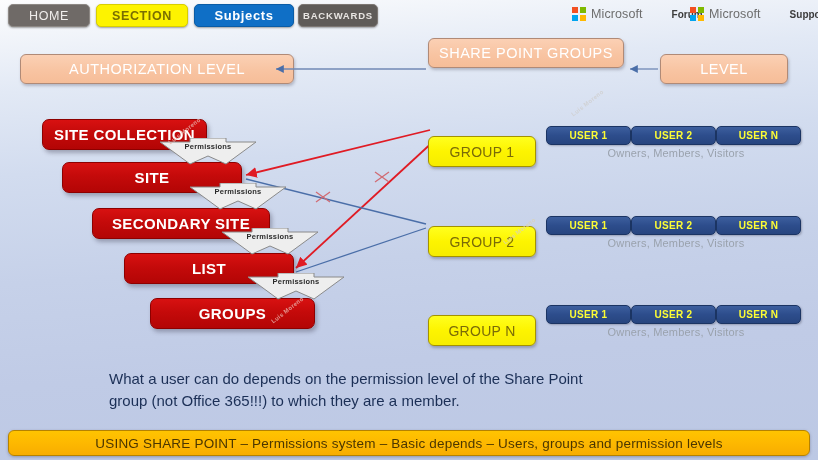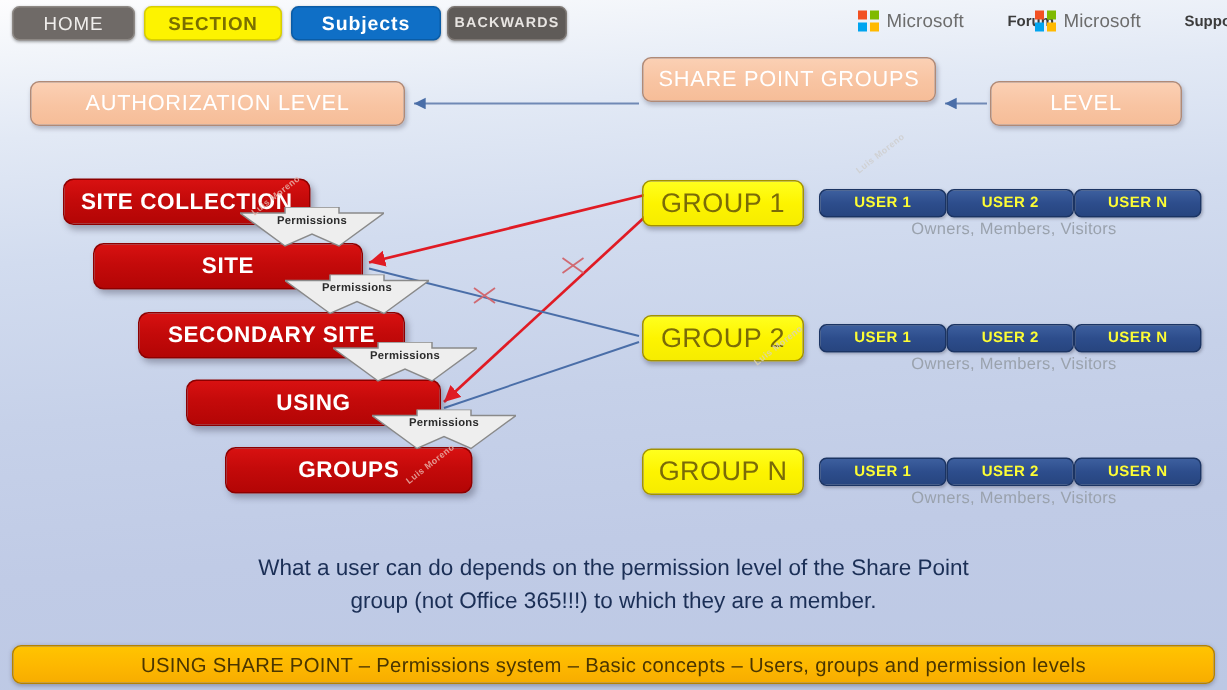--- a/index.html
+++ b/index.html
@@ -48,21 +48,21 @@
   
   .peach{
     position:absolute;height:30px;border-radius:6px;
     background:linear-gradient(180deg,#fbd0b4 0%,#f8c4a2 55%,#f6bd98 100%);
     border:1px solid #b08a77;
     display:flex;align-items:center;justify-content:center;
     color:#ffffff;font-size:14.5px;letter-spacing:.5px;
     box-shadow:1px 2px 3px rgba(90,90,110,.35);
     box-sizing:border-box;white-space:nowrap;
   }
-  #box-auth{left:20px;top:54px;width:250px;}
+  #box-auth{left:20px;top:54px;width:274px;}
   #box-spgroups{left:428px;top:38px;width:196px;}
   #box-users{left:660px;top:54px;width:128px;}
 
   
   .redbox{
     position:absolute;height:31px;border-radius:7px;
     background:linear-gradient(180deg,#d81111 0%,#c40a0a 45%,#b30505 100%);
     border:1px solid #8d0000;
     display:flex;align-items:center;justify-content:center;
     color:#ffffff;font-size:15px;font-weight:bold;letter-spacing:.4px;
@@ -90,23 +90,23 @@
   #perm-2{left:190px;top:183px;}
   #perm-3{left:222px;top:228px;}
   #perm-4{left:248px;top:273px;}
 
   
   .yellow{
     position:absolute;height:31px;width:108px;border-radius:6px;
     background:linear-gradient(180deg,#ffff1e 0%,#fdf400 50%,#f6ec00 100%);
     border:1.5px solid #a39200;
     display:flex;align-items:center;justify-content:center;
-    color:#7a6b08;font-size:18px;letter-spacing:.3px;
+    color:#7a6b08;font-size:14px;letter-spacing:.3px;
     box-shadow:1px 2px 3px rgba(80,80,100,.4);
-    box-sizing:border-box;z-index:8;white-space:nowrap;
+    box-sizing:border-box;z-index:8;white-space:nowrap;margin-top:16px;
   }
   #grp-1{left:428px;top:120px;}
   #grp-2{left:428px;top:210px;}
   #grp-n{left:428px;top:299px;}
 
   
   .userchip{
     position:absolute;height:19px;width:85px;border-radius:5px;
     background:linear-gradient(180deg,#3d5f9e 0%,#2d4d8c 50%,#27457f 100%);
     border:1px solid #1b3463;
@@ -116,21 +116,21 @@
     box-sizing:border-box;z-index:8;white-space:nowrap;
   }
   .omv{
     position:absolute;width:250px;text-align:center;
     font-size:11px;color:#9aa2ad;letter-spacing:.2px;white-space:nowrap;z-index:8;
   }
 
   
   #caption{
     position:absolute;left:109px;top:368px;width:600px;
-    text-align:center;color:#1b2f56;font-size:15px;line-height:22px;
+    text-align:left;color:#1b2f56;font-size:15px;line-height:22px;
     z-index:9;
   }
 
   
   #footer{
     position:absolute;left:8px;top:430px;width:802px;height:26px;
     border-radius:6px;
     background:linear-gradient(180deg,#ffc400 0%,#fdb700 55%,#f7ad00 100%);
     border:1px solid #b58200;
     display:flex;align-items:center;justify-content:center;
@@ -209,21 +209,21 @@
     </g>
   </svg>
 
   <div class="peach" id="box-auth">AUTHORIZATION LEVEL</div>
   <div class="peach" id="box-spgroups">SHARE POINT GROUPS</div>
   <div class="peach" id="box-users">LEVEL</div>
 
   <div class="redbox" id="red-sitecollection">SITE COLLECTION</div>
   <div class="redbox" id="red-site">SITE</div>
   <div class="redbox" id="red-secondarysite">SECONDARY SITE</div>
-  <div class="redbox" id="red-list">USING</div>
+  <div class="redbox" id="red-list">LIST</div>
   <div class="redbox" id="red-element">GROUPS</div>
 
   <div class="perm" id="perm-1">
     <svg width="96" height="30" viewBox="0 0 96 30">
         <polygon points="0,4 30,4 30,0 66,0 66,4 96,4 66,26 48,18 30,26" fill="#eeeeee" stroke="#8a8a8a" stroke-width="1"></polygon>
       </svg>
     <span>Permissions</span>
   </div>
   <div class="perm" id="perm-2">
     <svg width="96" height="30" viewBox="0 0 96 30">
@@ -265,15 +265,15 @@
   <div class="userchip" style="left:546px;top:305px;">USER 1</div>
   <div class="userchip" style="left:631px;top:305px;">USER 2</div>
   <div class="userchip" style="left:716px;top:305px;">USER N</div>
   <div class="omv" style="left:551px;top:326px;">Owners, Members, Visitors</div>
 
   <div id="caption">
     <div>What a user can do depends on the permission level of the Share Point</div>
     <div>group (not Office 365!!!) to which they are a member.</div>
   </div>
 
-  <div id="footer">USING SHARE POINT – Permissions system – Basic concepts – Users, groups and permission levels</div>
+  <div id="footer">USING SHARE POINT – Permissions system – Basic depends – Users, groups and permission levels</div>
 
 </div>
 
 </body></html>

